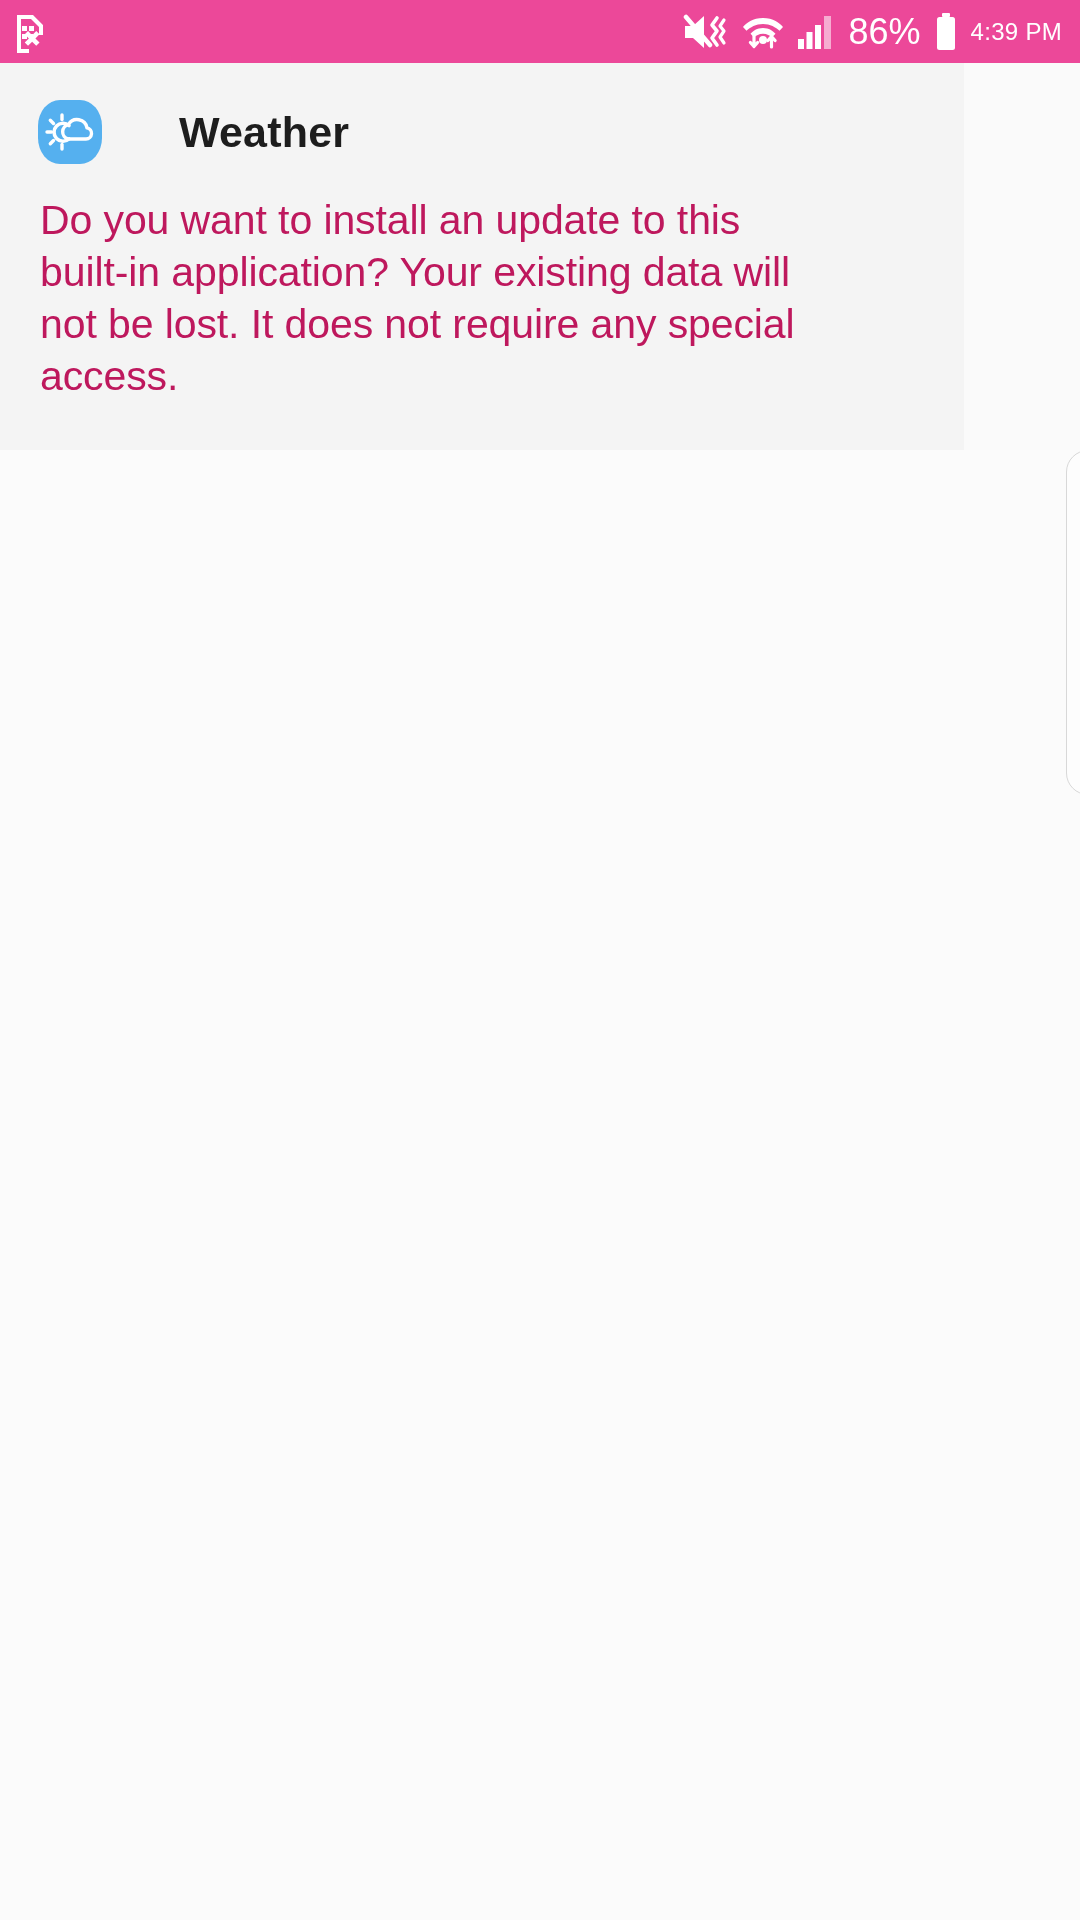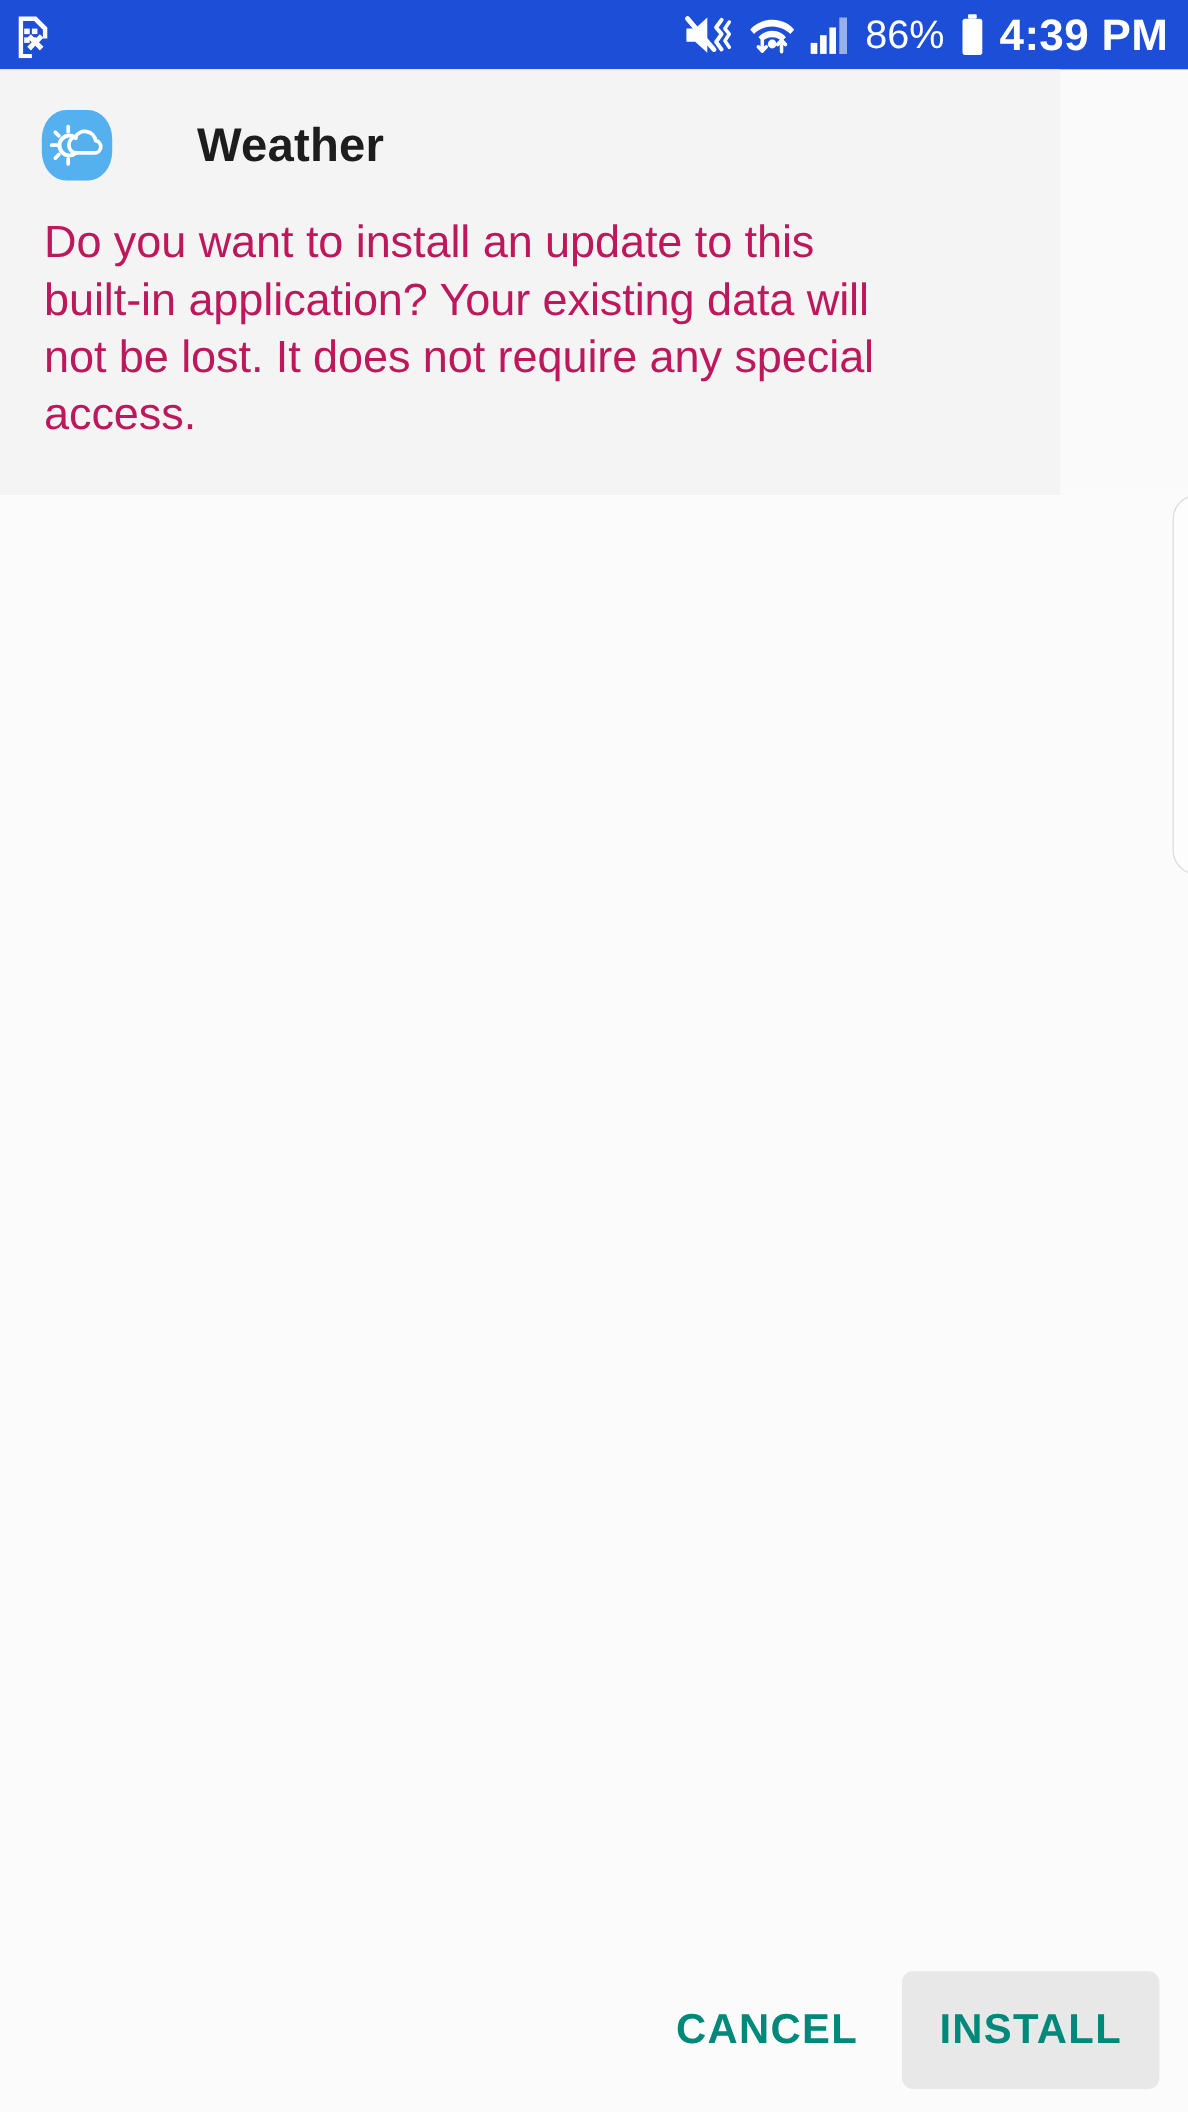--- a/index.html
+++ b/index.html
@@ -7,28 +7,28 @@
     width:1080px; height:1920px;
     font-family:"Liberation Sans", sans-serif;
     background:#fafafa;
     overflow:hidden;
   }
   #screen { position:relative; width:1080px; height:1920px; background:#fafafa; }
 
   
   #status-bar {
     position:absolute; top:0; left:0; width:1080px; height:63px;
-    background:#1d4ed8;
+    background:#ec4899;
     display:flex; align-items:center; justify-content:space-between;
     padding:0 18px 0 14px;
   }
   .sb-left { display:flex; align-items:center; gap:10px; }
   .sb-right { display:flex; align-items:center; gap:13px; }
   .sb-text {
-    color:#ffffff; font-size:40px; font-weight:700;
+    color:#ffffff; font-size:24px; font-weight:400;
     letter-spacing:0.3px; line-height:1;
     font-family:"Liberation Sans", sans-serif;
   }
   .sb-pct { color:#ffffff; font-size:36px; line-height:1; }
   .icon-svg { display:block; }
 
   
   #header-panel {
     position:absolute; top:63px; left:0; width:964px; height:387px;
     background:#f4f4f4;
@@ -174,18 +174,14 @@
       </div>
       <div id="app-title">Weather</div>
     </div>
 
     <div id="dialog-message">Do you want to install an update to this built-in application? Your existing data will not be lost. It does not require any special access.</div>
   </div>
 
   <div id="body-area"></div>
   <div id="side-card"></div>
 
-  <div id="button-bar">
-    <button class="btn" id="cancel-button">CANCEL</button>
-    <button class="btn" id="install-button">INSTALL</button>
-  </div>
 
 </div>
 
 </body></html>

